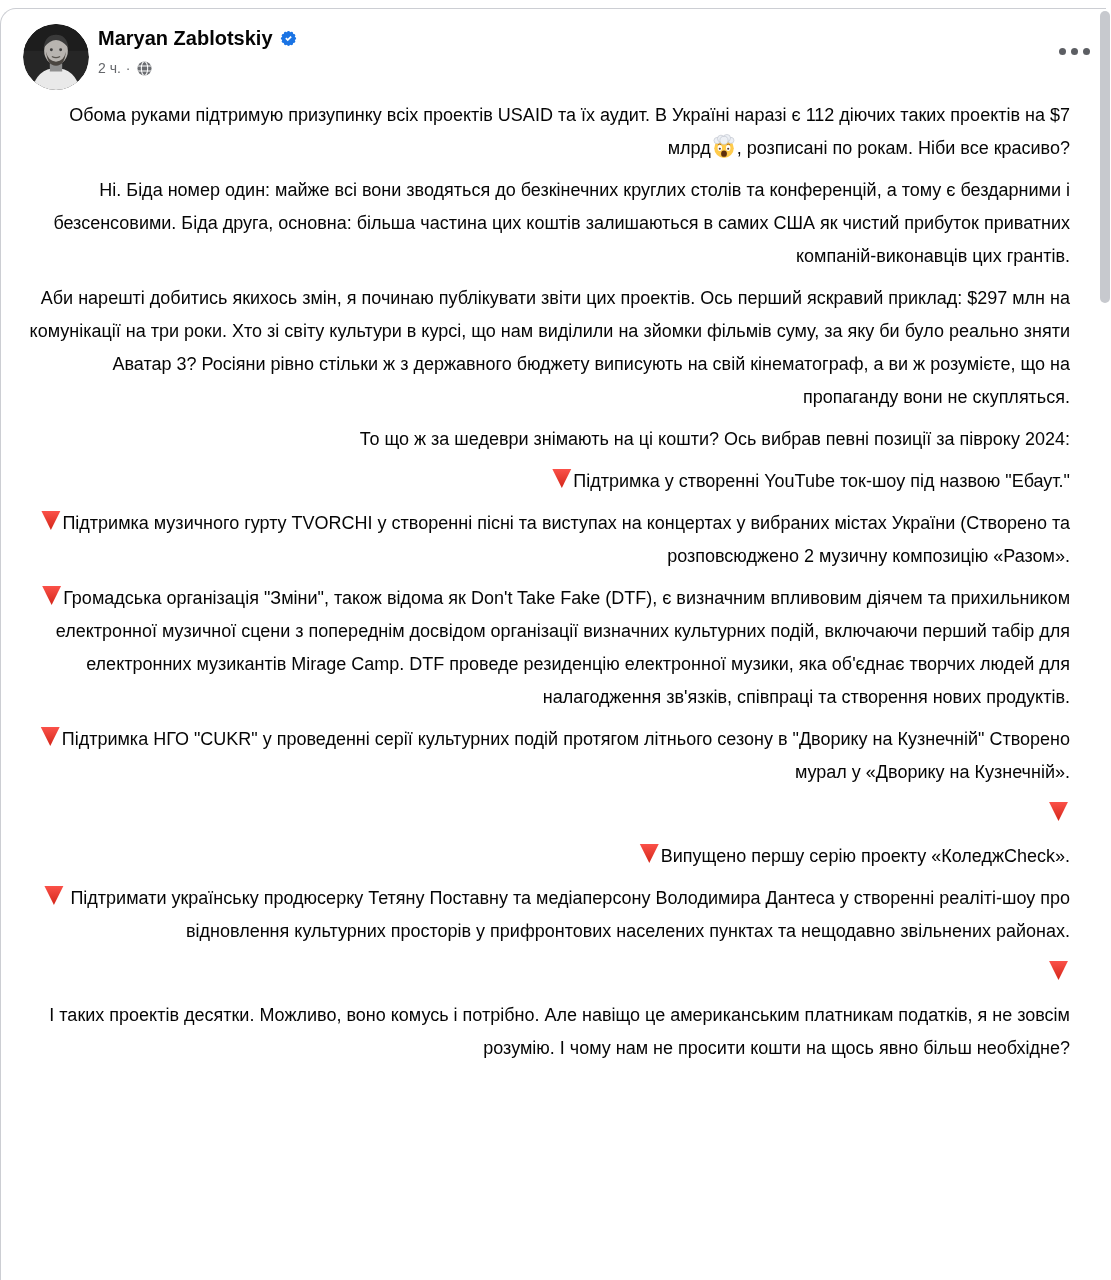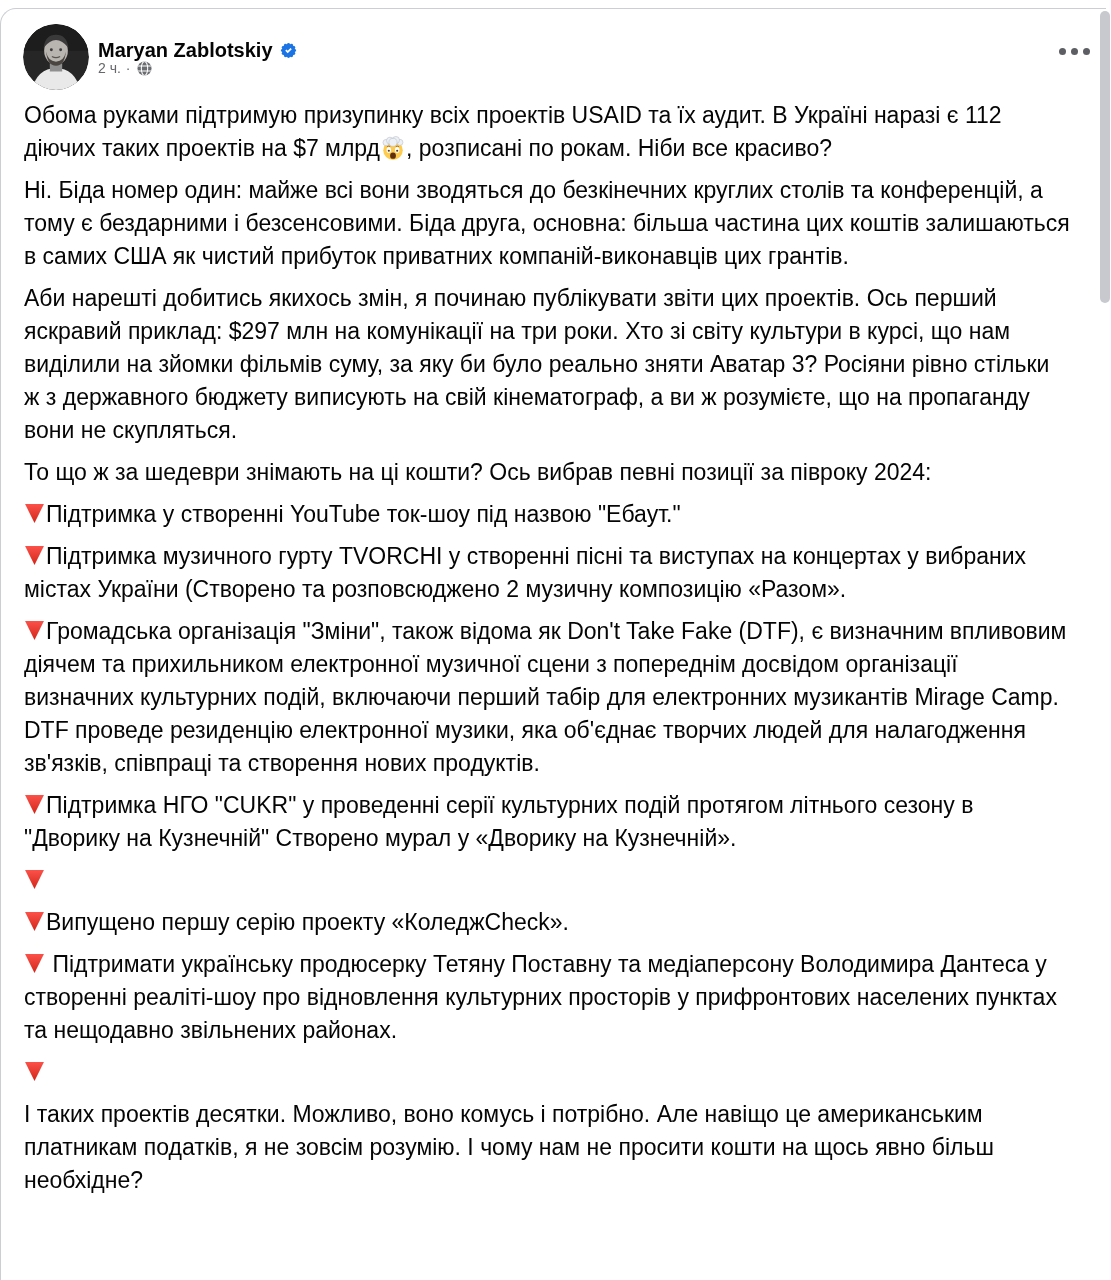--- a/index.html
+++ b/index.html
@@ -5,36 +5,36 @@
   html,body{margin:0;padding:0;background:#fff;}
   .page{position:relative;width:1111px;height:1280px;background:#fff;overflow:hidden;
         font-family:"Liberation Sans",sans-serif;color:#050505;}
   .card{position:absolute;left:0;top:8px;width:1105px;height:1290px;
         border-top:1px solid #ccced3;border-left:1px solid #ccced3;
         border-top-left-radius:16px;background:#fff;}
   
   .avatar{position:absolute;left:23px;top:24px;width:66px;height:66px;border-radius:50%;
           overflow:hidden;cursor:pointer;}
   .avatar svg{display:block;width:100%;height:100%;}
-  .name-row{position:absolute;left:98px;top:26px;display:flex;align-items:center;gap:7px;margin-top:12px;}
+  .name-row{position:absolute;left:98px;top:26px;display:flex;align-items:center;gap:7px;}
   .author{font-size:20px;font-weight:bold;color:#050505;line-height:24px;cursor:pointer;}
   .badge{width:17px;height:17px;display:inline-block;}
   .badge svg{display:block;width:17px;height:17px;}
   .meta-row{position:absolute;left:98px;top:57px;display:flex;align-items:center;gap:5px;
             font-size:14px;color:#65676B;line-height:22px;}
   .meta-row .ts{cursor:pointer;}
   .globe{width:15px;height:15px;display:inline-block;margin-left:1px;}
   .globe svg{display:block;width:15px;height:15px;}
   .more{position:absolute;left:1052px;top:36px;width:44px;height:30px;display:flex;
         align-items:center;justify-content:center;gap:5px;cursor:pointer;border-radius:6px;}
   .more .d{width:7px;height:7px;border-radius:50%;background:#5c5e63;}
   
   .post-body{position:absolute;left:24px;top:99px;width:1046px;}
-  .post-body p{margin:0 0 9px 0;font-size:23px;line-height:33px;color:#050505;
-               font-family:"Liberation Sans",sans-serif;}
+  .post-body p{margin:0 0 9px 0;font-size:18px;line-height:33px;color:#050505;
+               font-family:"Liberation Sans",sans-serif;text-align:right;}
   .tri{display:inline-block;width:21px;height:19px;margin-right:1px;vertical-align:-1px;
        background:linear-gradient(180deg,#fb5149 0%,#d32619 100%);
        clip-path:polygon(5% 0,95% 0,50% 100%);}
   .emoji{display:inline-block;width:26px;height:26px;vertical-align:-5px;}
   .emoji svg{display:block;width:26px;height:26px;}
   
   .scrollbar{position:absolute;left:1100px;top:11px;width:10px;height:292px;
              background:#c7c9ce;border-radius:6px;cursor:grab;}
 </style>
 </head>

